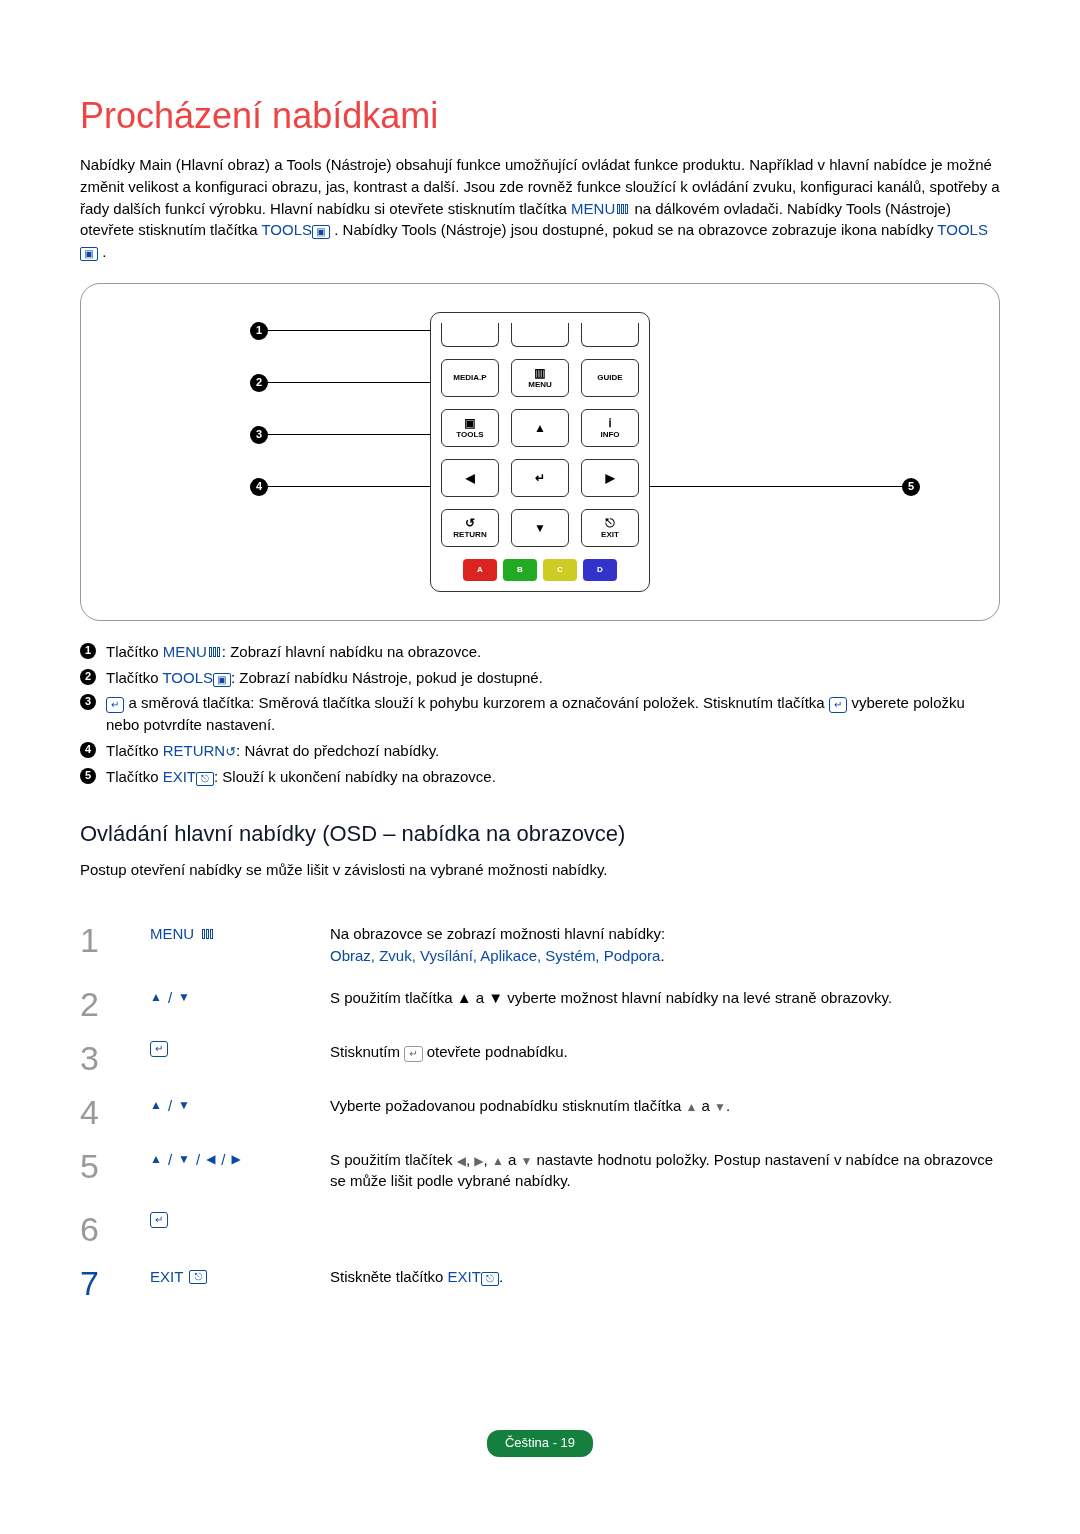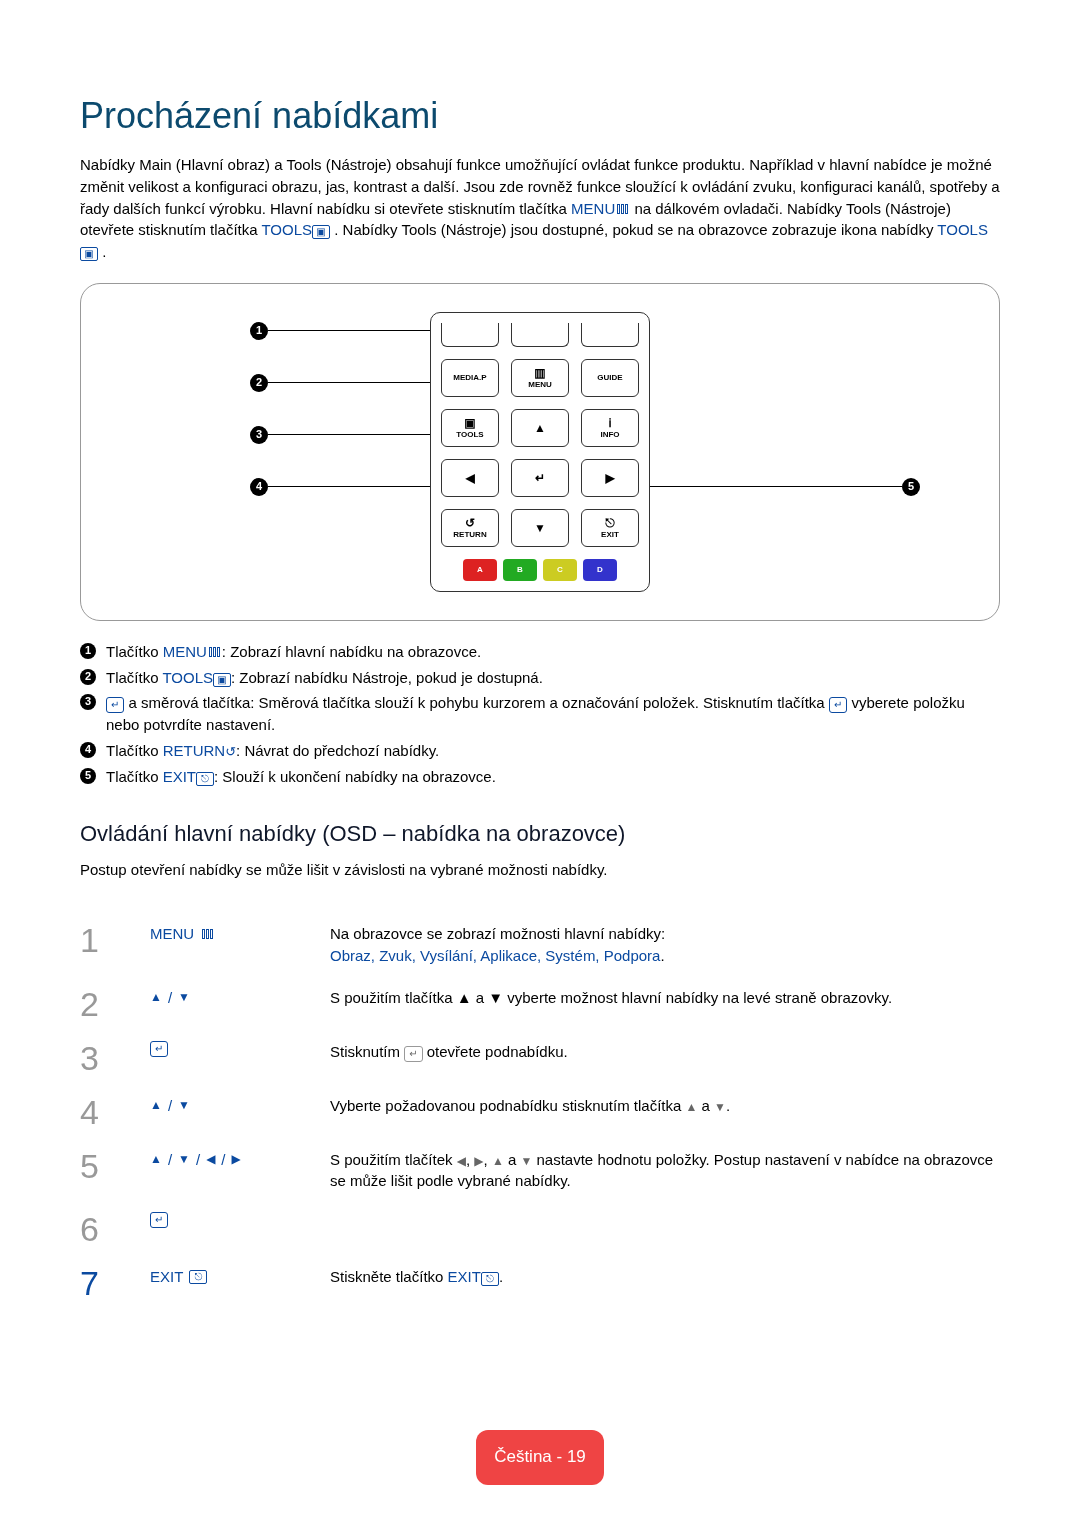--- a/index.html
+++ b/index.html
@@ -6,21 +6,21 @@
   body {
     font-family: Arial, Helvetica, sans-serif;
     background: #fff;
     width: 1080px;
     padding: 90px 80px 60px 80px;
     color: #000;
     font-size: 15px;
     line-height: 1.45;
   }
   h1 {
-    color: #0c4a6e;
+    color: #ef4444;
     font-size: 36px;
     font-weight: 400;
     margin-bottom: 12px;
   }
   .intro { margin-bottom: 20px; }
   .accent { color: #0b4aa0; }
 
   
   .diagram-wrap {
     border: 1px solid #999;
@@ -126,22 +126,22 @@
   .exit-icon{
     display:inline-block;border:1px solid #0b4aa0;border-radius:2px;
     width:18px;font-size:10px;color:#0b4aa0;text-align:center;line-height:12px;
   }
   .return-icon{font-size:13px;color:#0b4aa0;}
 
   .footer{
     margin-top:120px;text-align:center;
   }
   .footer-badge{
-    display:inline-block;background:#ef4444;color:#fff;
-    padding:15px 18px;border-radius:12px;font-size:17px;
+    display:inline-block;background:#15803d;color:#fff;
+    padding:4px 18px;border-radius:12px;font-size:13px;
   }
 </style>
 </head>
 <body>
 
 <h1>Procházení nabídkami</h1>
 
 <p class="intro">
   <span>Nabídky Main (Hlavní obraz) a Tools (Nástroje) obsahují funkce umožňující ovládat funkce produktu. Například v hlavní nabídce je možné změnit velikost a konfiguraci obrazu, jas, kontrast a další. Jsou zde rovněž funkce sloužící k ovládání zvuku, konfiguraci kanálů, spotřeby a řady dalších funkcí výrobku. Hlavní nabídku si otevřete stisknutím tlačítka </span>
   <span class="accent">MENU</span><span class="menu-icon">
@@ -241,21 +241,21 @@
       <span>Tlačítko </span><span class="accent">MENU</span><span class="menu-icon">
           <span></span>
           <span></span>
           <span></span>
         </span><span>: Zobrazí hlavní nabídku na obrazovce.</span>
     </span>
   </div>
   <div class="legend-row">
     <span class="marker">2</span>
     <span class="legend-text">
-      <span>Tlačítko </span><span class="accent">TOOLS</span><span class="exit-icon">▣</span><span>: Zobrazí nabídku Nástroje, pokud je dostupná.</span>
+      <span>Tlačítko </span><span class="accent">TOOLS</span><span class="exit-icon">▣</span><span>: Zobrazí nabídku Nástroje, pokud je dostupné.</span>
     </span>
   </div>
   <div class="legend-row">
     <span class="marker">3</span>
     <span class="legend-text">
       <span class="enter-icon">↵</span><span> a směrová tlačítka: Směrová tlačítka slouží k pohybu kurzorem a označování položek. Stisknutím tlačítka </span><span class="enter-icon">↵</span><span> vyberete položku nebo potvrdíte nastavení.</span>
     </span>
   </div>
   <div class="legend-row">
     <span class="marker">4</span>

